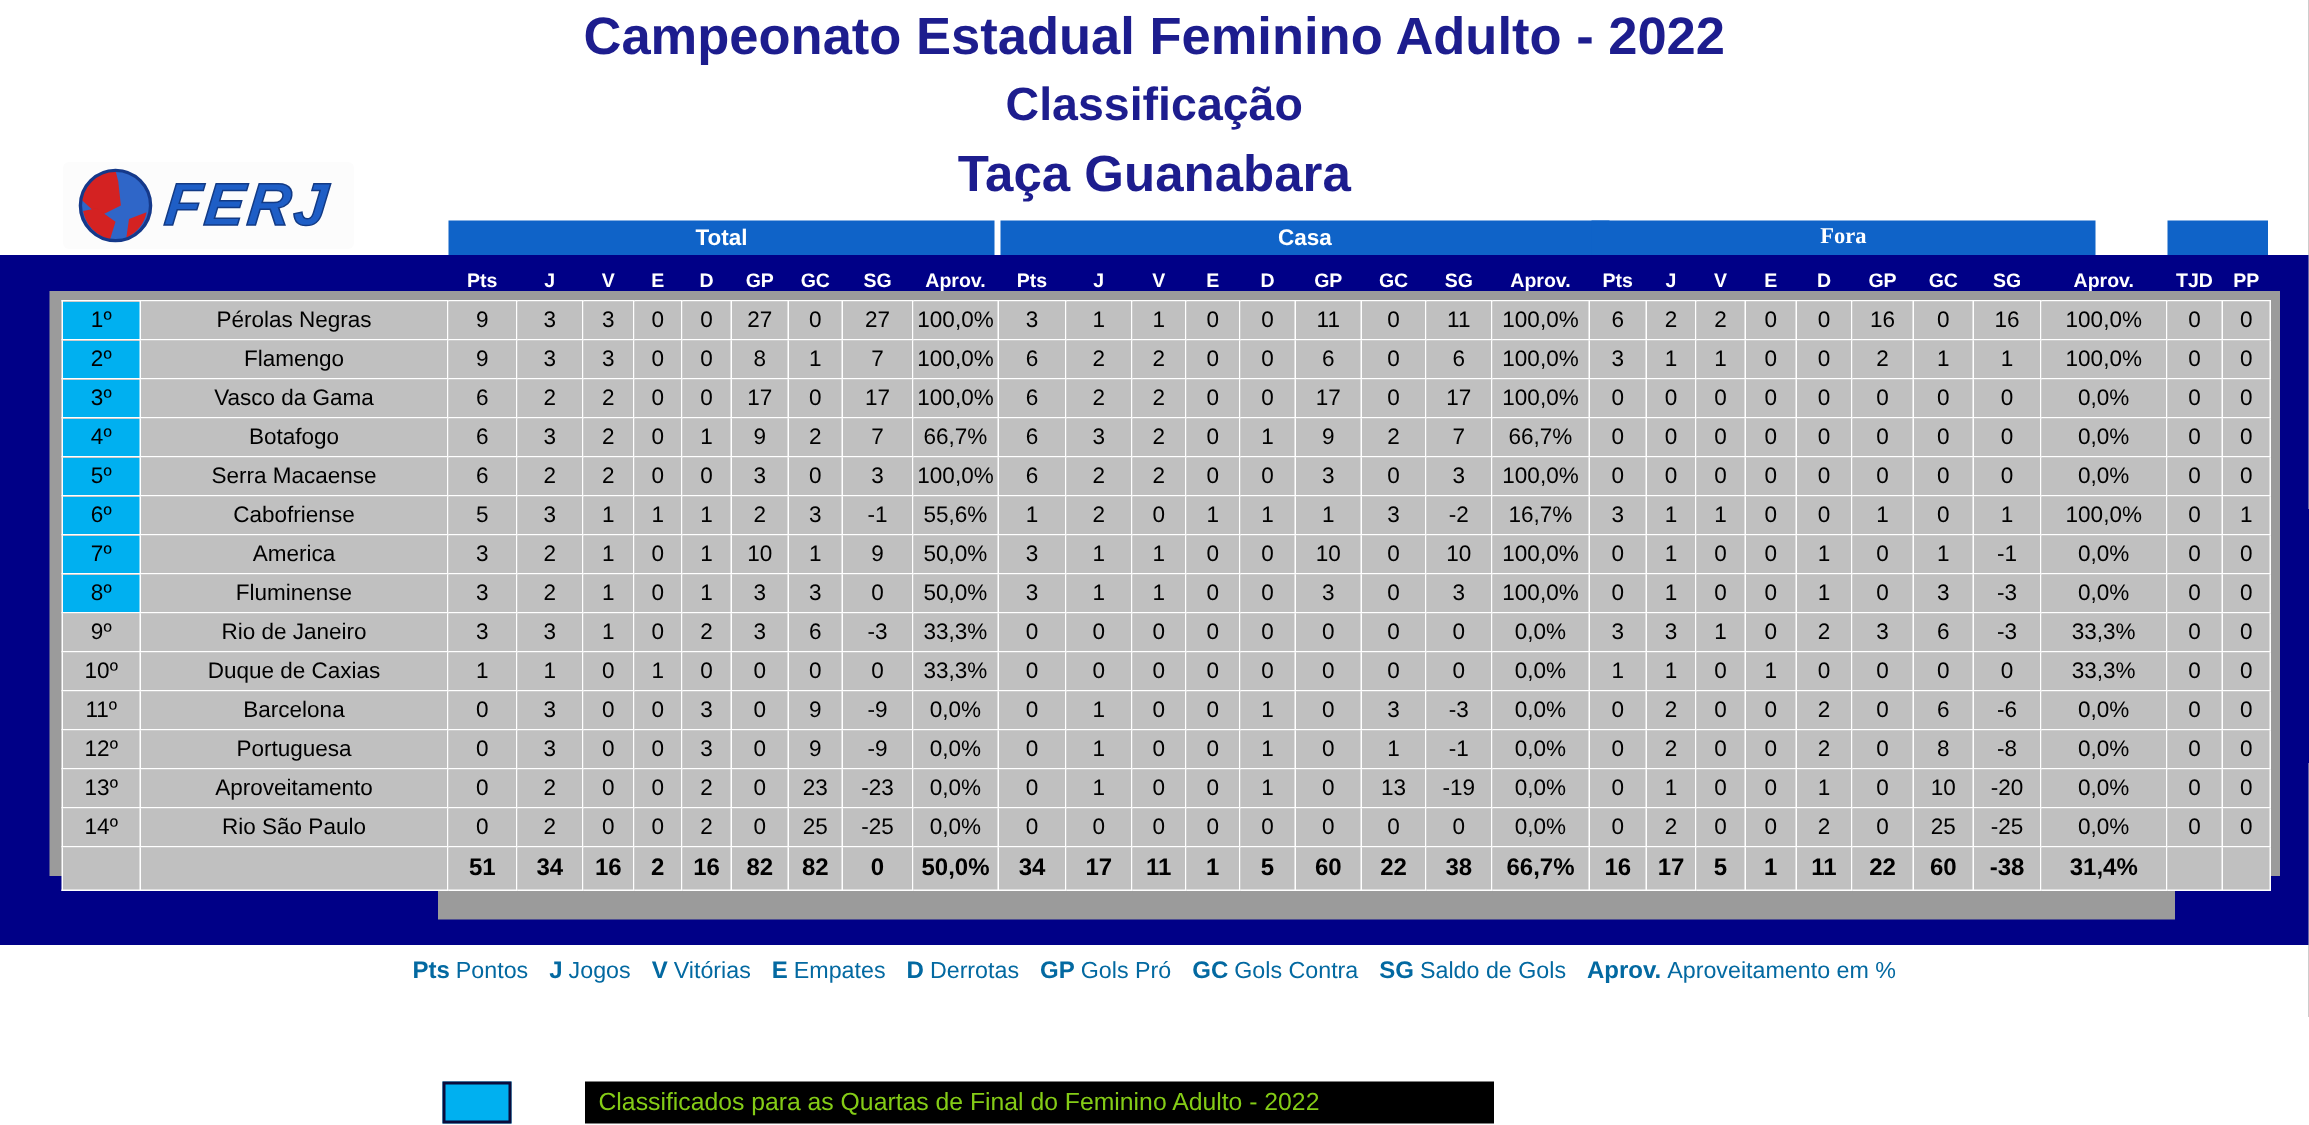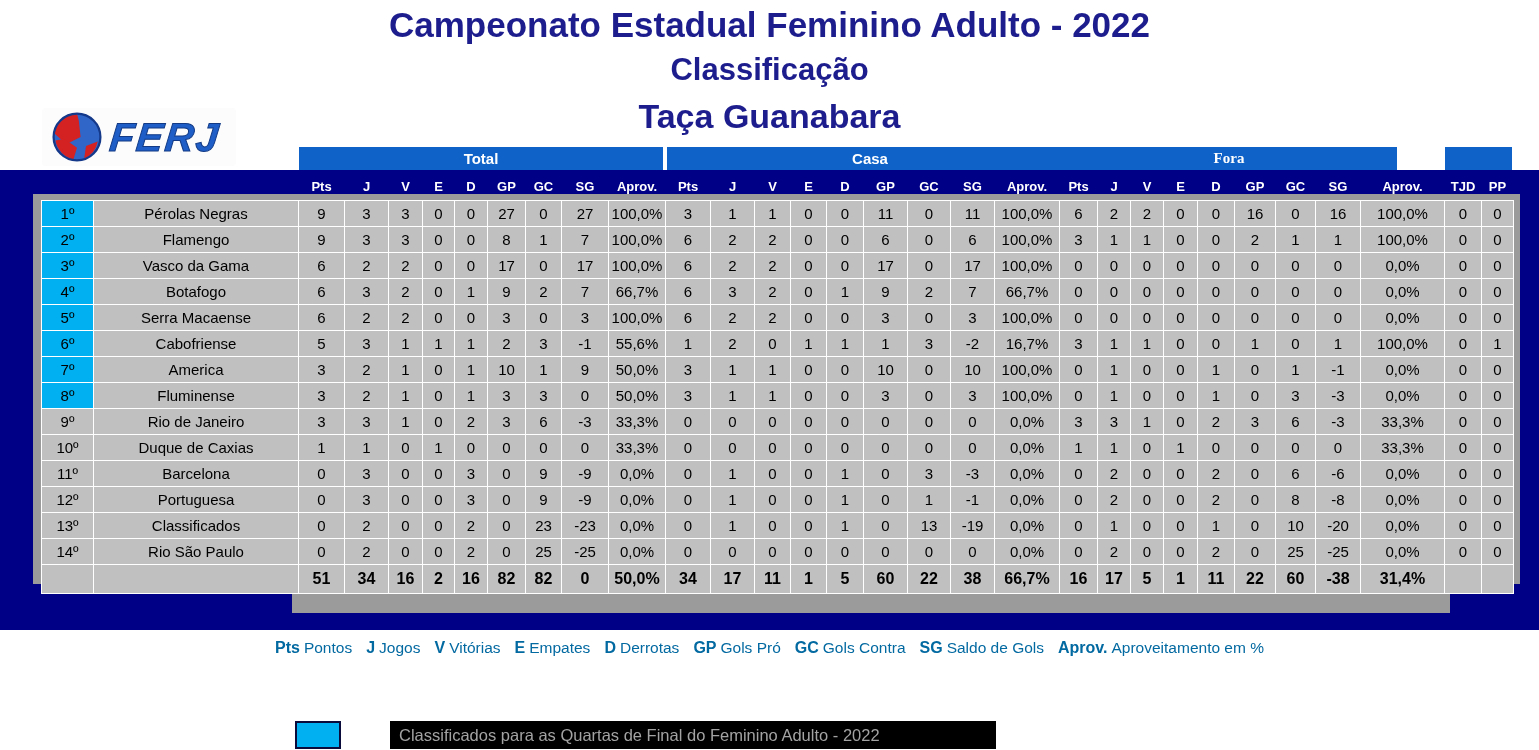--- a/index.html
+++ b/index.html
@@ -45,21 +45,21 @@
   tr.totals td{font-weight:bold;height:28px;font-size:16px;}
   td.blank{background:transparent;border:none;}
 
   .legend{position:absolute;left:0;top:639px;width:100%;text-align:center;font-size:15.5px;color:#0369a1;z-index:2;}
   .legend .l-item{margin:0 7px;white-space:nowrap;}
   .legend .l-abbr{font-weight:bold;font-size:16px;margin-right:4px;}
 
   .swatch{position:absolute;left:295px;top:721px;width:42px;height:24px;background:var(--cyan);
     border:2px solid #0b0b3b;z-index:2;}
   .classified-bar{position:absolute;left:390px;top:721px;width:606px;height:28px;background:#000;
-    color:#a3a3a3;font-size:16.5px;display:flex;align-items:center;padding-left:9px;box-sizing:border-box;z-index:2;}
+    color:#84cc16;font-size:16.5px;display:flex;align-items:center;padding-left:9px;box-sizing:border-box;z-index:2;}
 </style>
 </head>
 <body style="--cyan: #00b0f0; --gray: #c0c0c0; --apblue: #abd2f0; --apyellow: #fcfca8; --navy: #000087; --secblue: #0f63c8; --titlenavy: #1d1d8e;">
 
 <div class="band"></div>
 
 <div class="title-line t1">Campeonato Estadual Feminino Adulto - 2022</div>
 <div class="title-line t2">Classificação</div>
 <div class="title-line t3">Taça Guanabara</div>
 
@@ -543,21 +543,21 @@
         <td>2</td>
         <td>0</td>
         <td>8</td>
         <td>-8</td>
         <td class="aprov-yellow">0,0%</td>
         <td>0</td>
         <td>0</td>
       </tr>
       <tr>
         <td class="pos">13º</td>
-        <td class="team">Classificados</td>
+        <td class="team">Aproveitamento</td>
         <td>0</td>
         <td>2</td>
         <td>0</td>
         <td>0</td>
         <td>2</td>
         <td>0</td>
         <td>23</td>
         <td>-23</td>
         <td class="aprov-blue">0,0%</td>
         <td>0</td>

